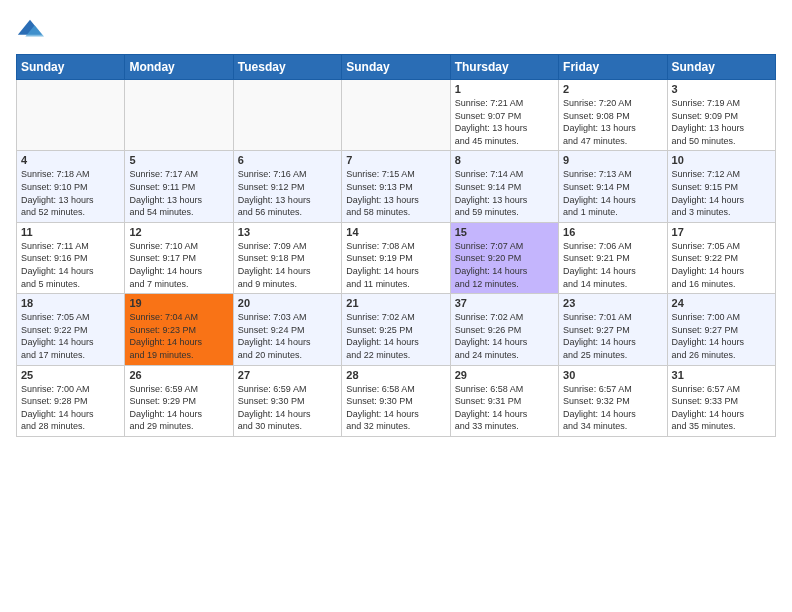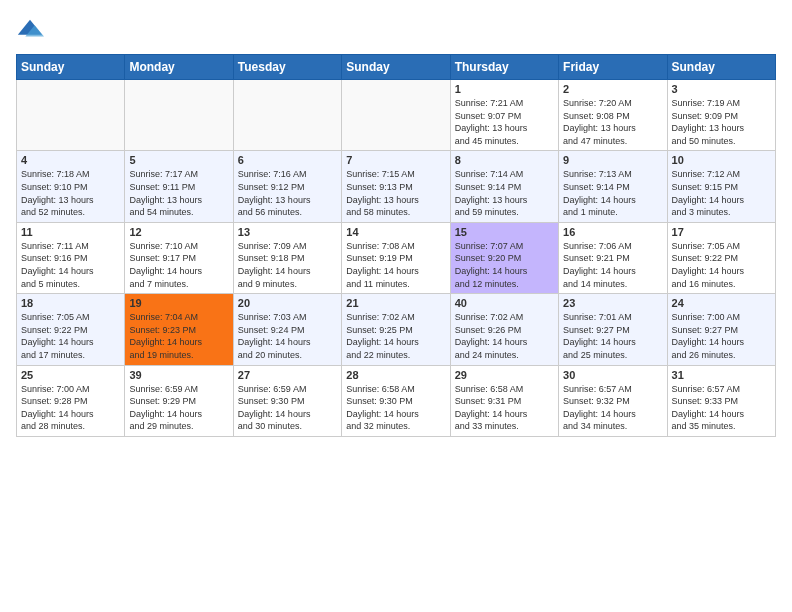--- a/index.html
+++ b/index.html
@@ -230,39 +230,39 @@
           </td>
           <td style="background: rgb(240, 244, 255);">
             <div class="day-num">20</div>
             <div class="day-info">Sunrise: 7:03 AM<br>Sunset: 9:24 PM<br>Daylight: 14 hours<br>and 20 minutes.</div>
           </td>
           <td style="background: rgb(240, 244, 255);">
             <div class="day-num">21</div>
             <div class="day-info">Sunrise: 7:02 AM<br>Sunset: 9:25 PM<br>Daylight: 14 hours<br>and 22 minutes.</div>
           </td>
           <td style="background: rgb(240, 244, 255);">
-            <div class="day-num">40</div>
+            <div class="day-num">37</div>
             <div class="day-info">Sunrise: 7:02 AM<br>Sunset: 9:26 PM<br>Daylight: 14 hours<br>and 24 minutes.</div>
           </td>
           <td style="background: rgb(240, 244, 255);">
             <div class="day-num">23</div>
             <div class="day-info">Sunrise: 7:01 AM<br>Sunset: 9:27 PM<br>Daylight: 14 hours<br>and 25 minutes.</div>
           </td>
           <td style="background: rgb(240, 244, 255);">
             <div class="day-num">24</div>
             <div class="day-info">Sunrise: 7:00 AM<br>Sunset: 9:27 PM<br>Daylight: 14 hours<br>and 26 minutes.</div>
           </td>
         </tr>
         <tr>
           <td style="background: rgb(255, 255, 255); border-radius: 15px;">
             <div class="day-num">25</div>
             <div class="day-info">Sunrise: 7:00 AM<br>Sunset: 9:28 PM<br>Daylight: 14 hours<br>and 28 minutes.</div>
           </td>
           <td style="background: rgb(255, 255, 255);">
-            <div class="day-num">39</div>
+            <div class="day-num">26</div>
             <div class="day-info">Sunrise: 6:59 AM<br>Sunset: 9:29 PM<br>Daylight: 14 hours<br>and 29 minutes.</div>
           </td>
           <td style="background: rgb(255, 255, 255);">
             <div class="day-num">27</div>
             <div class="day-info">Sunrise: 6:59 AM<br>Sunset: 9:30 PM<br>Daylight: 14 hours<br>and 30 minutes.</div>
           </td>
           <td style="background: rgb(255, 255, 255);">
             <div class="day-num">28</div>
             <div class="day-info">Sunrise: 6:58 AM<br>Sunset: 9:30 PM<br>Daylight: 14 hours<br>and 32 minutes.</div>
           </td>

